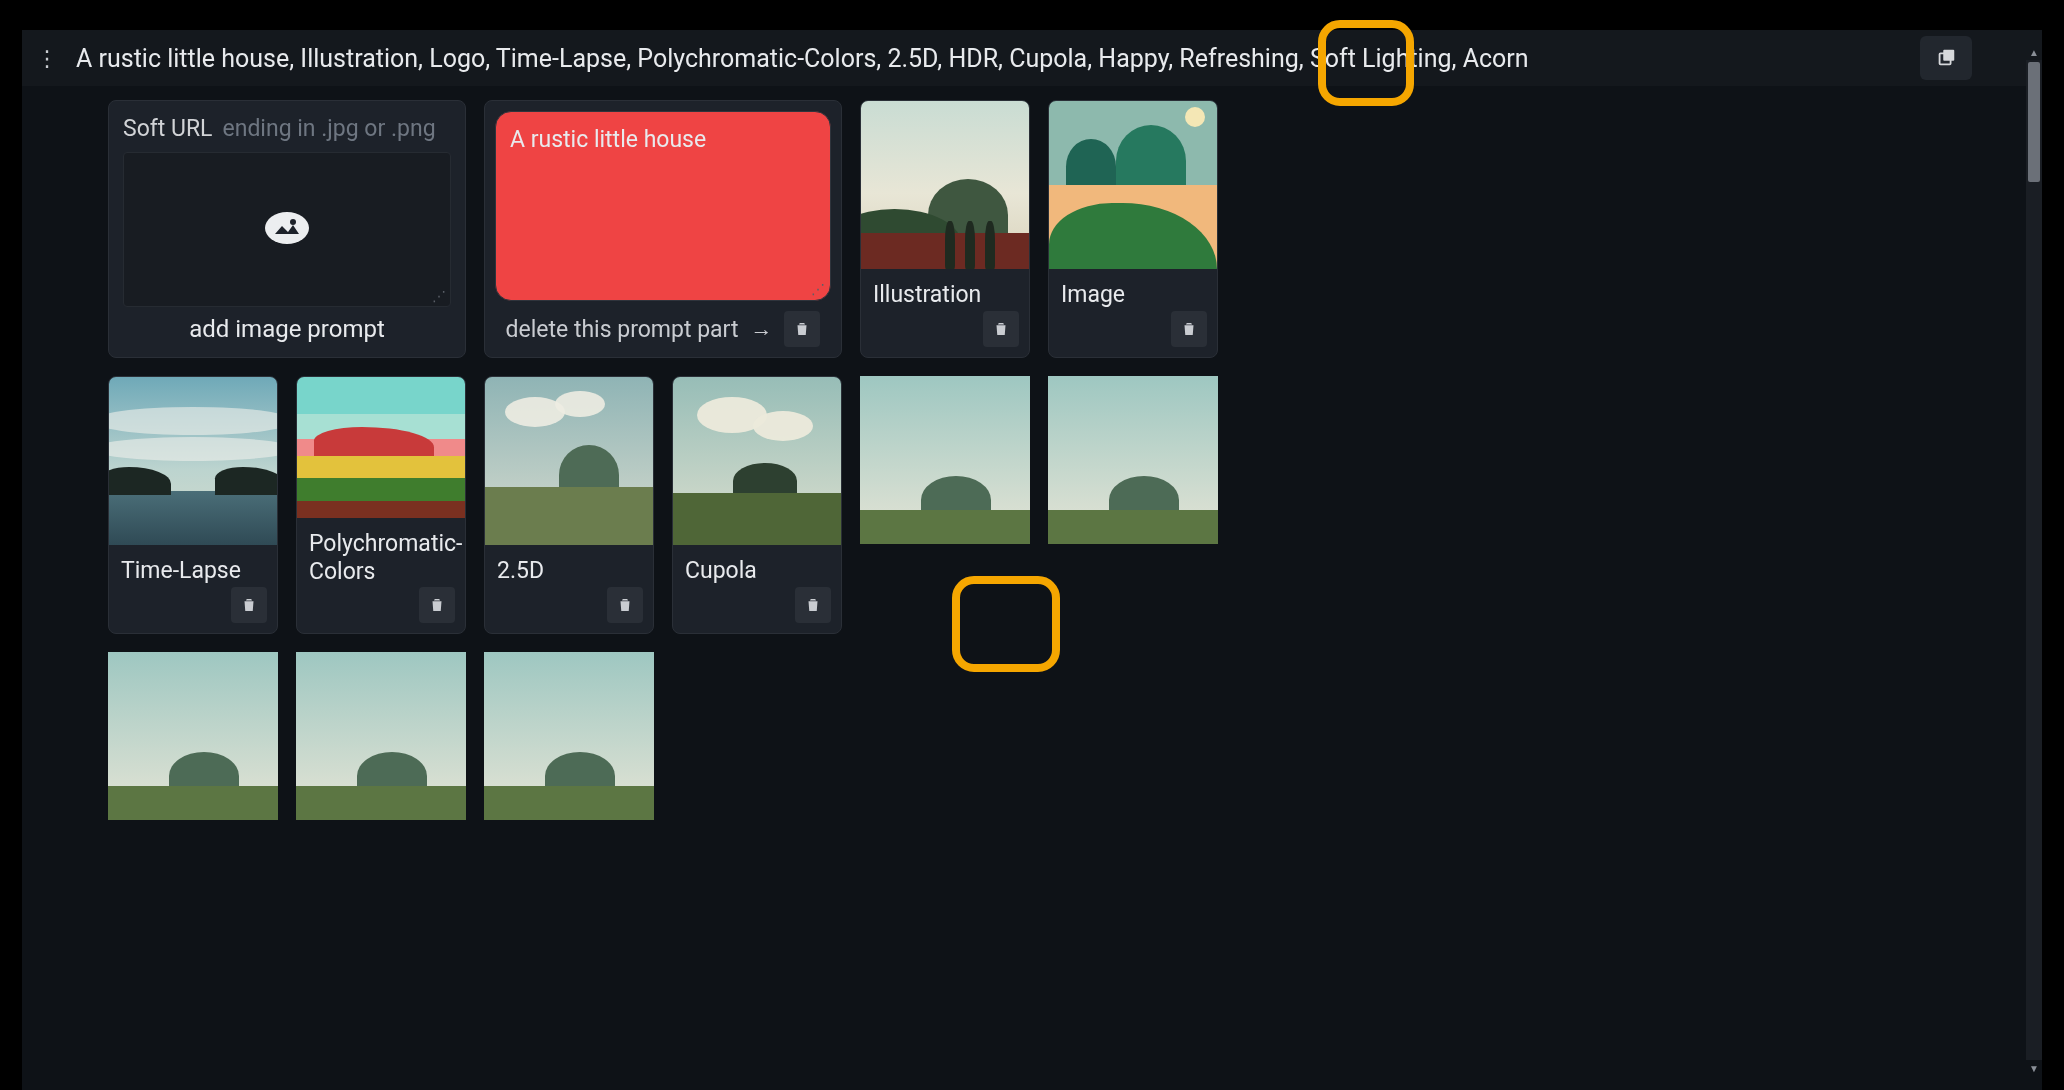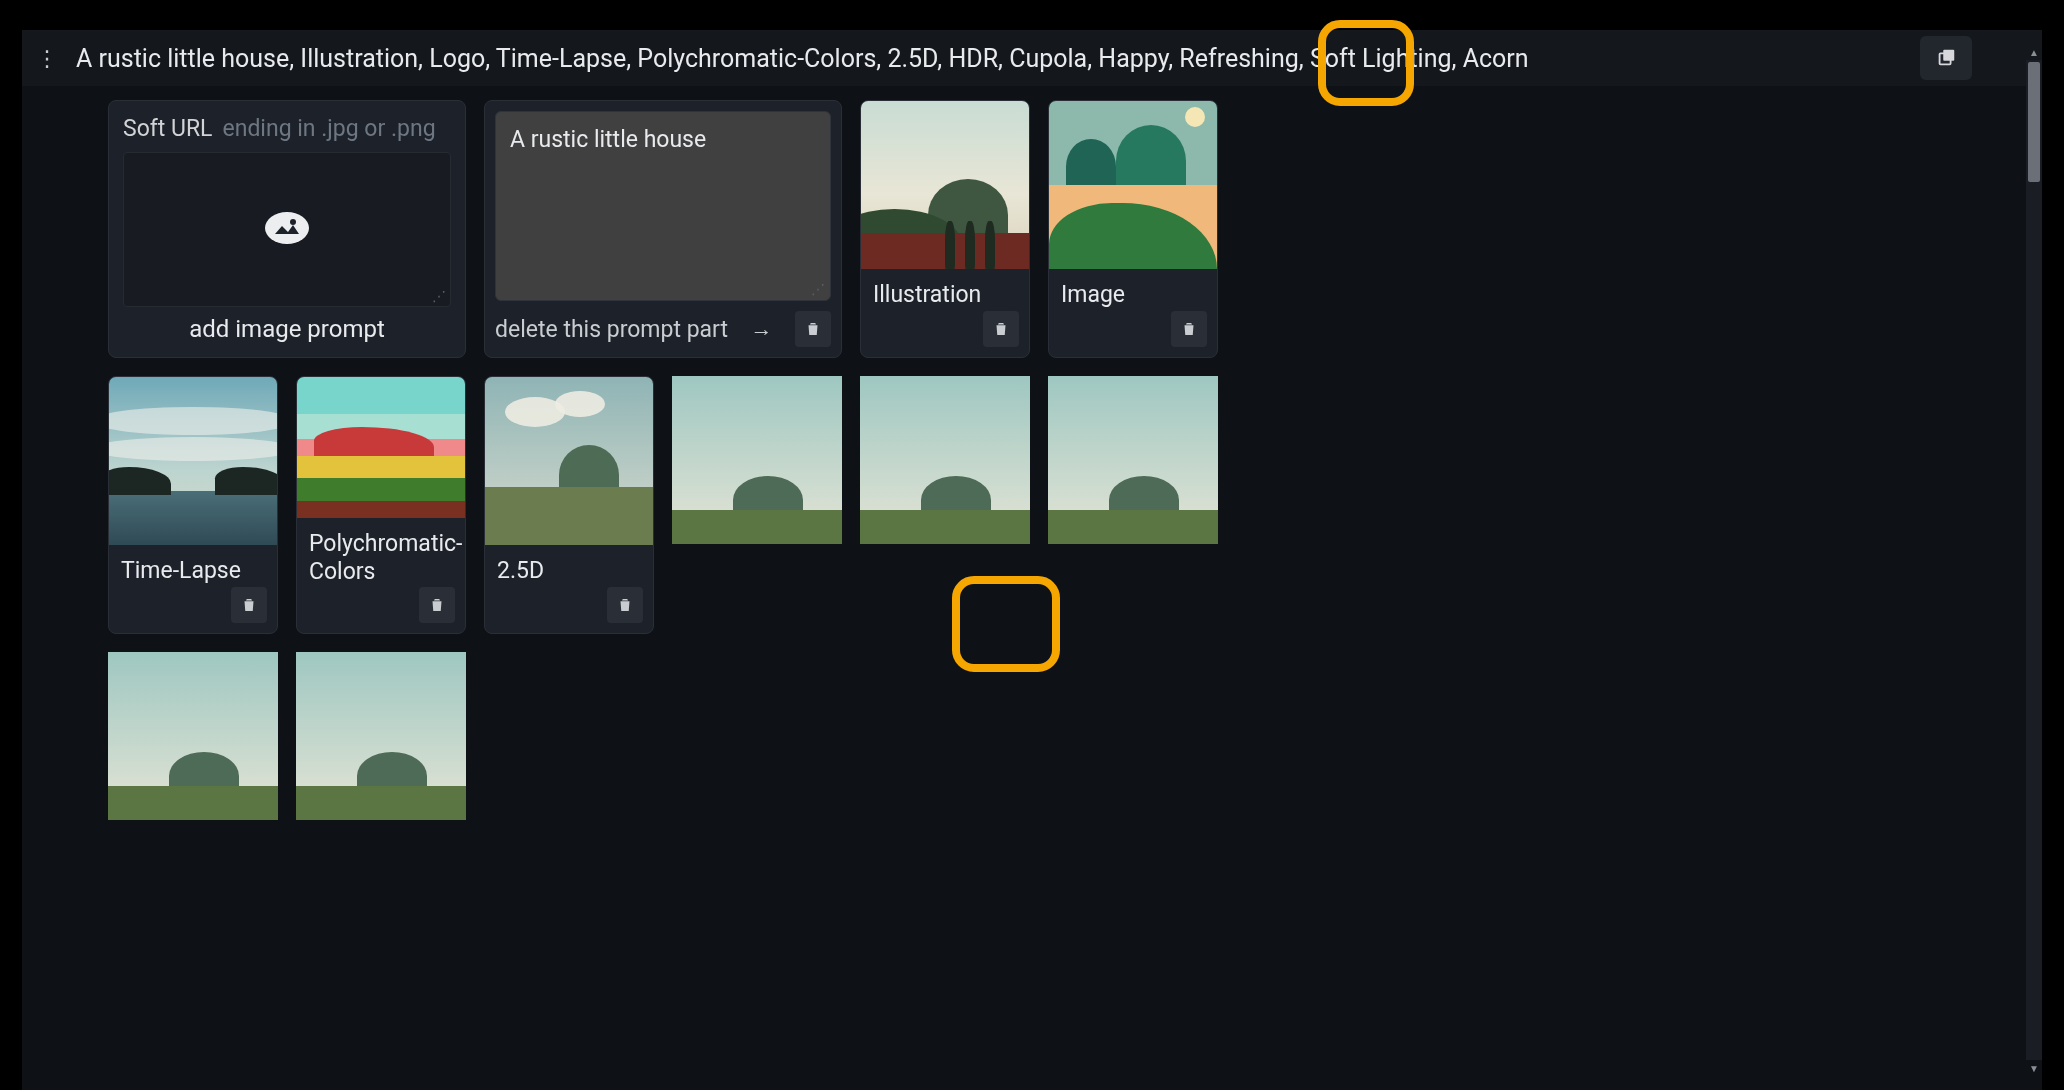--- a/index.html
+++ b/index.html
@@ -100,35 +100,35 @@
     border: 1px solid #262b32;
   }
   .img-drop .resize-dot { position: absolute; right: 4px; bottom: 2px; color: #5a5f67; font-size: 14px; }
   .add-img-label { color: #e8eaed; font-size: 24px; margin-top: 8px; text-align:center; }
   .text-prompt-card {
     padding: 10px;
     height: 258px;
   }
   .textarea {
     flex: 1;
-    background: #404040;
+    background: #ef4444;
     border: 1px solid #2f343c;
-    border-radius: 6px;
+    border-radius: 16px;
     padding: 14px 14px;
     font-size: 23px;
     color: #e8eaed;
     resize: none;
     outline: none;
     font-family: inherit;
     position: relative;
   }
   .text-prompt-card .ta-wrap { position: relative; flex:1; display:flex; }
   .ta-wrap .resize-dot { position: absolute; right: 6px; bottom: 4px; color: #5a5f67; font-size: 14px; pointer-events:none;}
   .delete-row {
-    display: flex; align-items: center; justify-content: space-between;
+    display: flex; align-items: center; justify-content: center;
     gap: 12px; padding-top: 10px;
   }
   .delete-text { color: #c9ccd1; font-size: 23px; }
   .arrow { color: #c9ccd1; font-size: 22px;}
   .trash-btn {
     width: 36px; height: 36px;
     background: #2a2f37;
     border-radius: 4px;
     display: flex; align-items: center; justify-content: center;
     cursor: pointer;
@@ -408,20 +408,38 @@
             <div class="trash-btn">
               <svg width="18" height="18" viewBox="0 0 24 24">
                   <path d="M6 7h12l-1 13H7L6 7zm3-3h6l1 2H8l1-2z"></path>
                   <rect x="9" y="13" width="6" height="2"></rect>
                 </svg>
             </div>
           </div>
         </div>
 
 
+        <div class="card tile">
+          <div class="thumb th-cupola">
+            <div class="sky"></div>
+              <div class="cl c1"></div>
+              <div class="cl c2"></div>
+            <div class="hill dome"></div>
+              <div class="g"></div>
+          </div>
+          <div class="tile-label">Cupola</div>
+          <div class="tile-footer">
+            <div class="trash-btn">
+              <svg width="18" height="18" viewBox="0 0 24 24">
+                  <path d="M6 7h12l-1 13H7L6 7zm3-3h6l1 2H8l1-2z"></path>
+                  <rect x="9" y="13" width="6" height="2"></rect>
+                </svg>
+            </div>
+          </div>
+        </div>
 
 
         <div class="row3 thumb-only">
           <div class="thumb th-gen">
               <div class="sky"></div>
               <div class="hill mt"></div>
               <div class="g"></div>
             </div>
         </div>
         <div class="row3 thumb-only">

